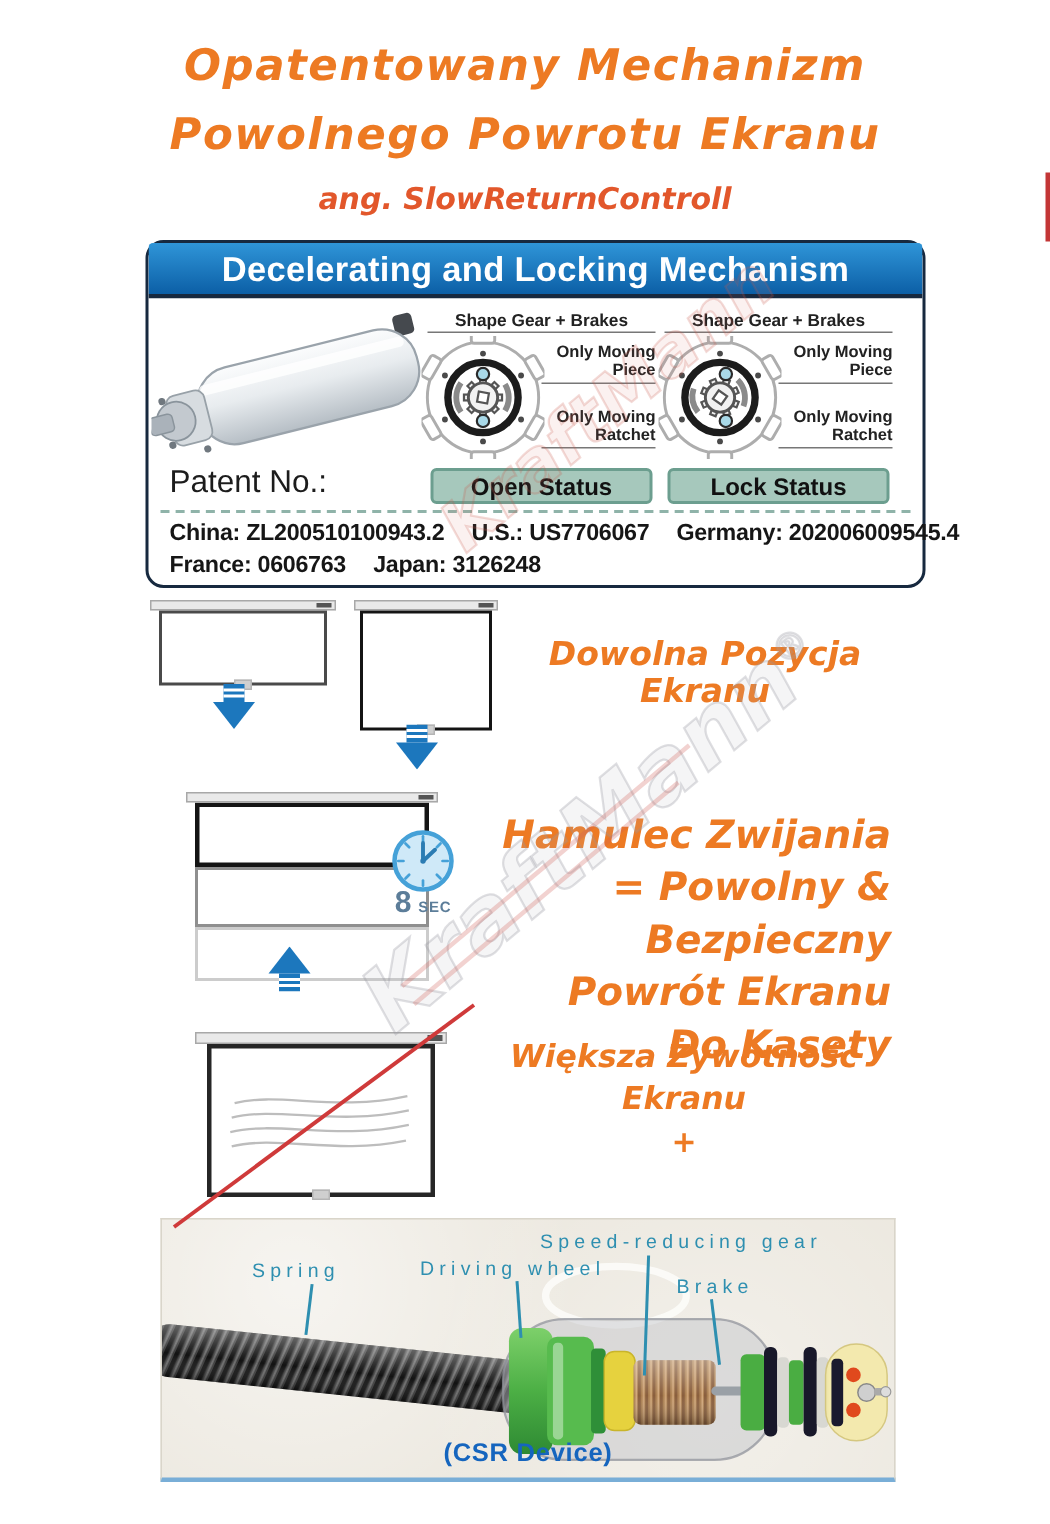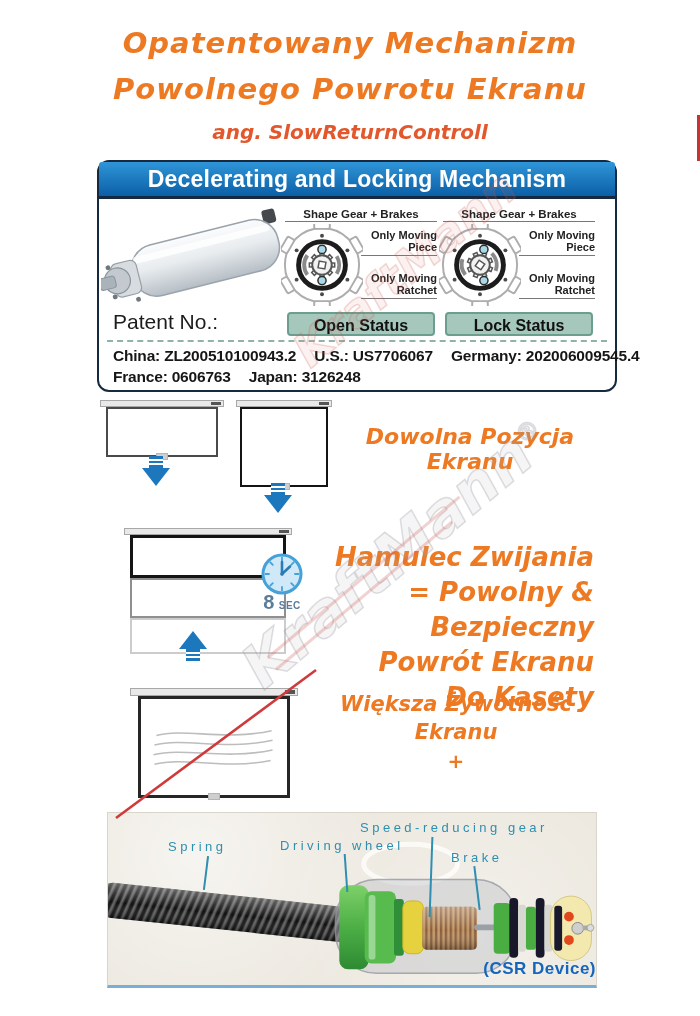--- a/index.html
+++ b/index.html
@@ -127,21 +127,21 @@
       color:var(--label-teal,#2E8FB0);white-space:nowrap;}
   .lb-spring{left:60px;top:26px;}
   .lb-driving{left:172px;top:25px;}
   .lb-speed{left:252px;top:7px;}
   .lb-brake{left:343px;top:37px;}
   .leader{position:absolute;width:2px;background:var(--label-teal,#2E8FB0);}
   .ld-spring{left:97px;top:43px;height:34px;transform:rotate(7deg);}
   .ld-driving{left:237px;top:41px;height:38px;transform:rotate(-4deg);}
   .ld-speed{left:322px;top:24px;height:80px;transform:rotate(2deg);}
   .ld-brake{left:368px;top:53px;height:44px;transform:rotate(-7deg);}
-  .csr-caption{position:absolute;left:0;right:0;bottom:6px;text-align:right;
+  .csr-caption{position:absolute;left:0;right:0;bottom:6px;text-align:center;
       font-size:17px;font-weight:bold;letter-spacing:0.5px;color:var(--csr-blue,#1565BE);}
 </style>
 </head>
 <body>
 
 <div class="page">
 
   <div class="wm wm-top"><span>KraftMann</span></div>
   <div class="wm wm-mid"><span>KraftMann</span><sup>®</sup></div>
   <div class="red-slash s1"></div>

